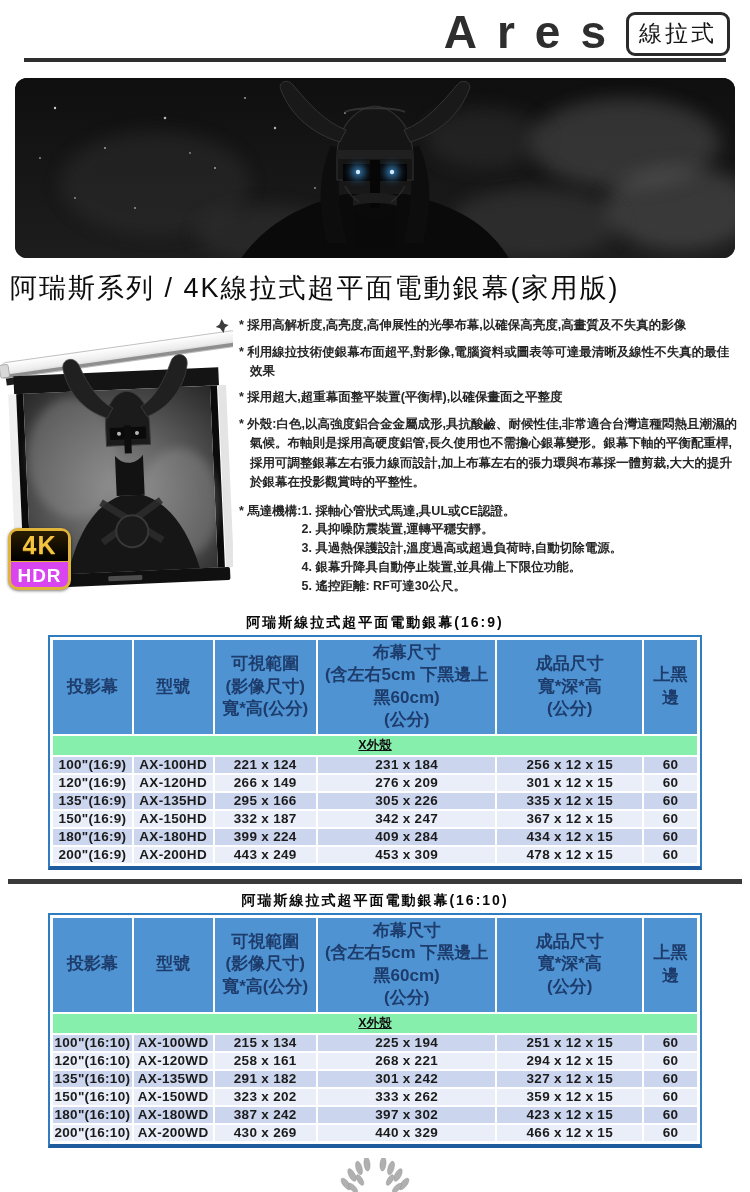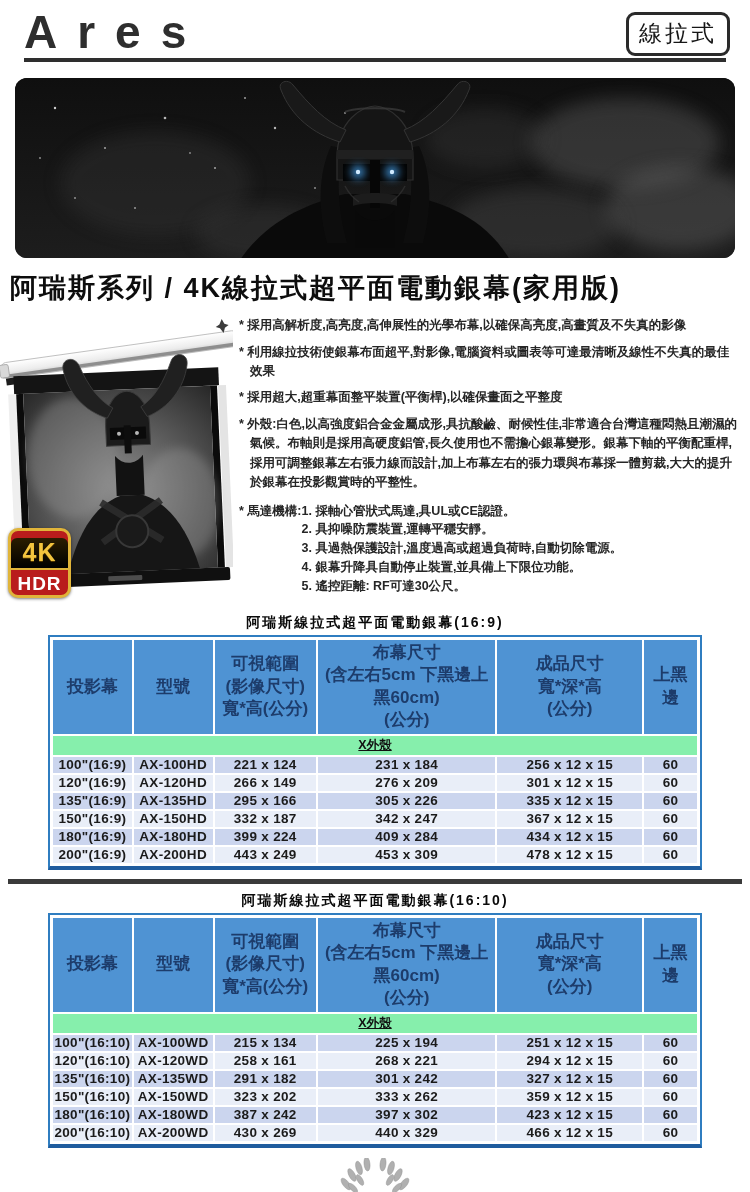--- a/index.html
+++ b/index.html
@@ -2,41 +2,41 @@
 <html><head>
 <meta charset="utf-8">
 <style>
   * { margin:0; padding:0; box-sizing:border-box; }
   html,body { background:#ffffff; }
   body {
     width:750px; height:1192px; overflow:hidden; position:relative;
     font-family:"Liberation Sans","DejaVu Sans",sans-serif; color:#222;
   }
   
-  .top { display:flex; justify-content:space-between; align-items:flex-start; padding:8px 20px 0 24px; height:56px; }
+  .top { display:flex; justify-content:flex-end; align-items:flex-start; padding:8px 20px 0 24px; height:56px; }
   .brand { font-size:46px; font-weight:700; letter-spacing:20px; color:#2e2e2e; line-height:1.05; }
   .type-badge {
     margin-top:4px; border:3px solid #2a2a2a; border-radius:9px; padding:3px 10px 4px;
     font-size:23px; font-weight:400; letter-spacing:3px; color:#161616; background:#fff;
   }
   .rule { height:4px; background:#2e2e2e; margin:2px 24px 0; }
 
   
   .hero { margin:16px 15px 0; height:180px; border-radius:12px; overflow:hidden; background:#131313; }
   .hero svg { display:block; }
 
   
-  .sec-title { margin:12px 8px 0 10px; font-size:27px; font-weight:700; letter-spacing:2px; color:#0d0d0d; white-space:nowrap; }
+  .sec-title { margin:12px 8px 0 10px; font-size:27px; font-weight:400; letter-spacing:2px; color:#0d0d0d; white-space:nowrap; }
 
   
   .product-row { display:flex; margin-top:4px; height:300px; }
   .screen-wrap { width:233px; flex:none; position:relative; }
   .badge4k {
-    position:absolute; left:8px; top:218px; width:63px; height:70px;
-    background:#b91c1c; border:3px solid #e0b43a; border-radius:10px;
+    position:absolute; left:8px; top:218px; width:63px; height:62px;
+    background:#d946ef; border:3px solid #e0b43a; border-radius:10px;
     display:flex; flex-direction:column; align-items:center; justify-content:flex-end;
     box-shadow:0 1px 3px rgba(0,0,0,.5);
   }
   .badge4k .k4 { font-size:25px; font-weight:800; color:#f3c43e; line-height:1; letter-spacing:1px;
                  text-shadow:0 1px 0 #4d3400; background:linear-gradient(#2a1d00,#000); width:100%; text-align:center; padding:2px 0 3px; border-radius:6px 6px 0 0; }
   .badge4k .divider-gold { width:100%; height:2px; background:#e0b43a; }
   .badge4k .hdr { font-size:19px; font-weight:800; color:#ffffff; line-height:1; letter-spacing:1px; padding:4px 0 2px; }
 
   .features { flex:1; padding:6px 10px 0 6px; font-size:12.5px; font-weight:700; color:#262626; }
   .features ul { list-style:none; }

